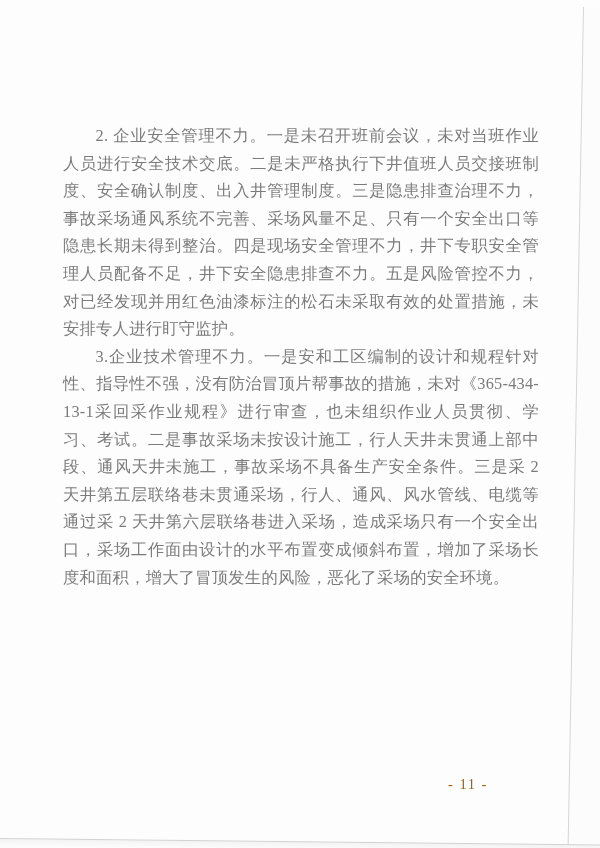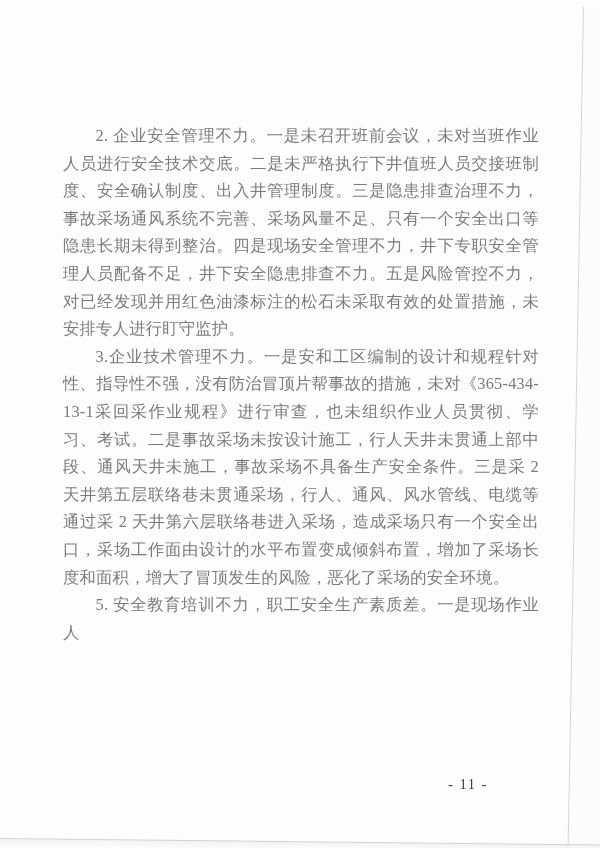--- a/index.html
+++ b/index.html
@@ -60,32 +60,31 @@
     letter-spacing: 0.25px;
     color: #7b7b7b;
     font-weight: 400;
   }
   .page-number {
     position: absolute;
     left: 448px;
     top: 776px;
     font-size: 14.5px;
     letter-spacing: 1.5px;
-    color: #404040;
+    color: #a16207;
   }
 </style>
 </head>
 <body>
 
 <div class="scan">
 
   <div class="edge-right"></div>
   <div class="edge-bottom"></div>
 
   <div class="content">
     <p>2. 企业安全管理不力。一是未召开班前会议，未对当班作业人员进行安全技术交底。二是未严格执行下井值班人员交接班制度、安全确认制度、出入井管理制度。三是隐患排查治理不力，事故采场通风系统不完善、采场风量不足、只有一个安全出口等隐患长期未得到整治。四是现场安全管理不力，井下专职安全管理人员配备不足，井下安全隐患排查不力。五是风险管控不力，对已经发现并用红色油漆标注的松石未采取有效的处置措施，未安排专人进行盯守监护。</p>
     <p>3.企业技术管理不力。一是安和工区编制的设计和规程针对性、指导性不强，没有防治冒顶片帮事故的措施，未对《365-434-13-1采回采作业规程》进行审查，也未组织作业人员贯彻、学习、考试。二是事故采场未按设计施工，行人天井未贯通上部中段、通风天井未施工，事故采场不具备生产安全条件。三是采 2 天井第五层联络巷未贯通采场，行人、通风、风水管线、电缆等通过采 2 天井第六层联络巷进入采场，造成采场只有一个安全出口，采场工作面由设计的水平布置变成倾斜布置，增加了采场长度和面积，增大了冒顶发生的风险，恶化了采场的安全环境。</p>
-    <p>5. 安全教育培训不力，职工安全生产素质差。一是现场作业人</p>
   </div>
 
   <div class="page-number">- 11 -</div>
 
 </div>
 
 </body></html>

